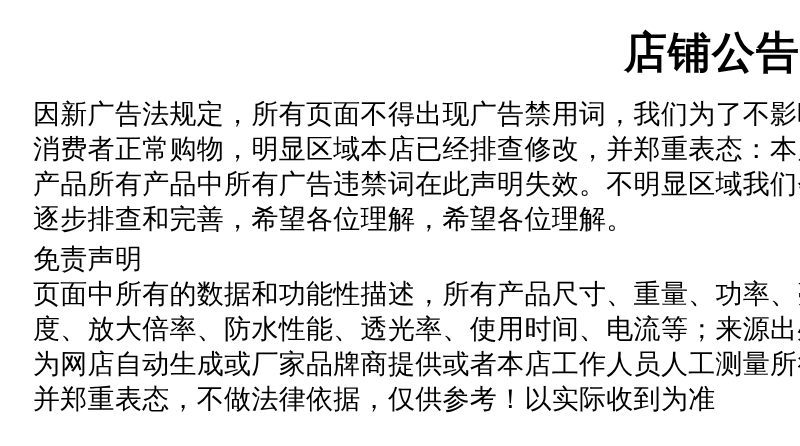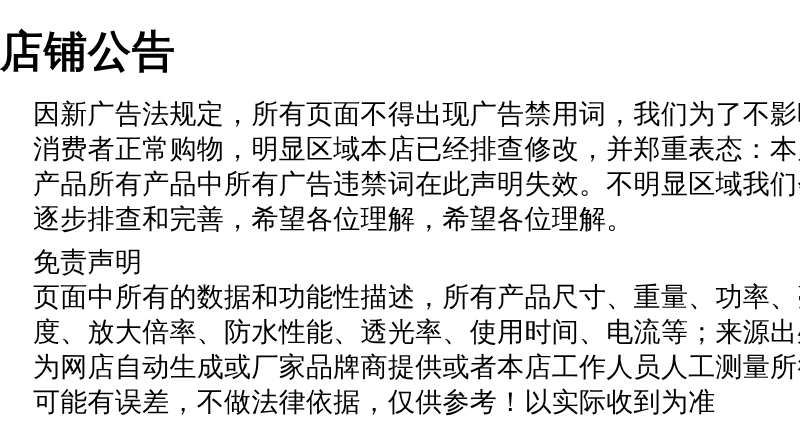--- a/index.html
+++ b/index.html
@@ -17,32 +17,32 @@
   .page {
     width: 800px;
     height: 446px;
     box-sizing: border-box;
   }
   .title {
     margin: 27px 0 0 0;
     font-size: 43px;
     line-height: 50px;
     font-weight: 700;
-    text-align: left;
+    text-align: right;
     letter-spacing: 1px;
-    font-family: Liberation Serif, serif;
   }
   .text-block {
     padding: 0 30px 0 33px;
   }
   .notice {
     margin-top: 19px;
   }
   .disclaimer {
     margin-top: 8px;
+    font-family: Liberation Mono, monospace;
   }
   .line {
     font-size: 27px;
     line-height: 35px;
     font-weight: 400;
     letter-spacing: 0.3px;
     white-space: nowrap;
   }
 </style>
 </head>
@@ -57,16 +57,16 @@
     <div class="line">消费者正常购物，明显区域本店已经排查修改，并郑重表态：本店</div>
     <div class="line">产品所有产品中所有广告违禁词在此声明失效。不明显区域我们会</div>
     <div class="line">逐步排查和完善，希望各位理解，希望各位理解。</div>
   </div>
 
   <div class="text-block disclaimer">
     <div class="line">免责声明</div>
     <div class="line">页面中所有的数据和功能性描述，所有产品尺寸、重量、功率、亮</div>
     <div class="line">度、放大倍率、防水性能、透光率、使用时间、电流等；来源出处</div>
     <div class="line">为网店自动生成或厂家品牌商提供或者本店工作人员人工测量所得</div>
-    <div class="line">可能有误差，不做法律依据，仅供参考！以实际收到为准</div>
+    <div class="line">并郑重表态，不做法律依据，仅供参考！以实际收到为准</div>
   </div>
 
 </div>
 
 </body></html>

